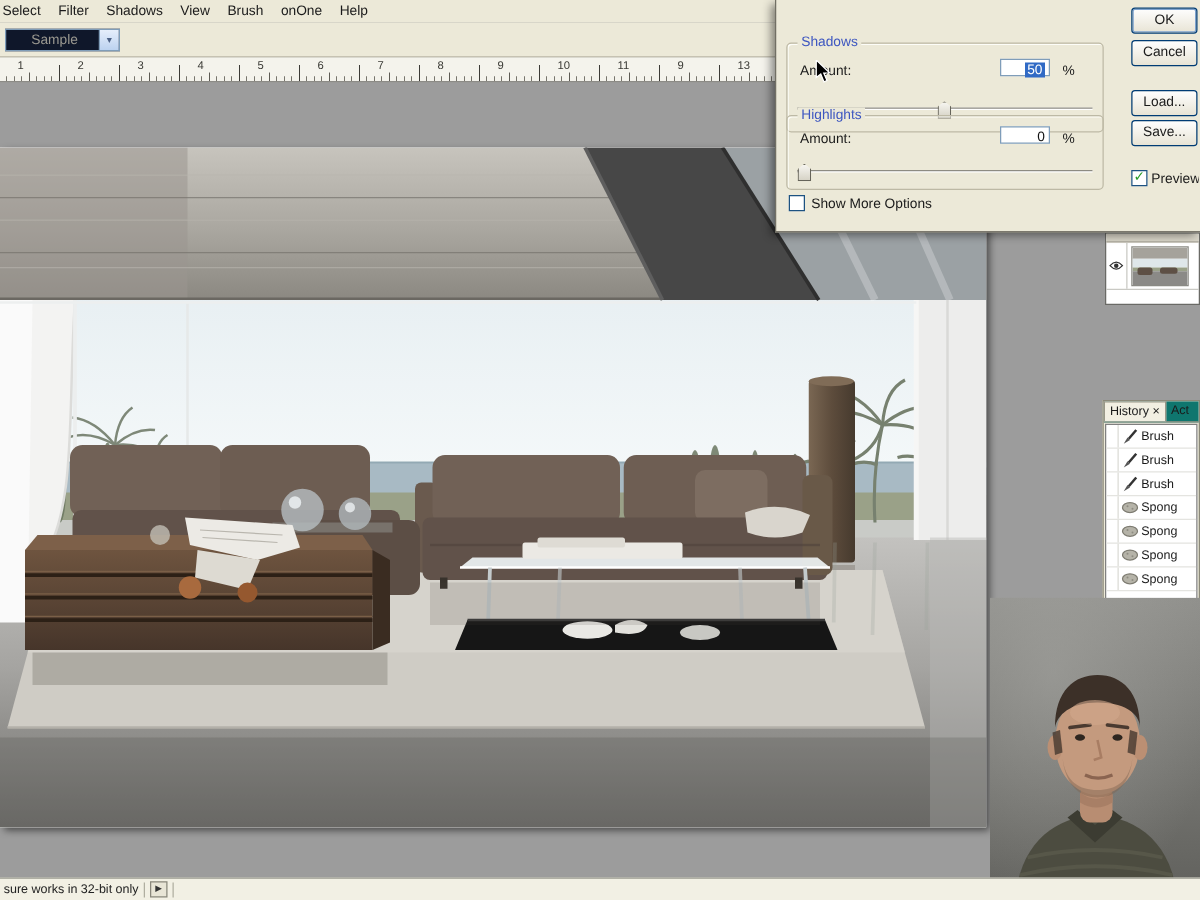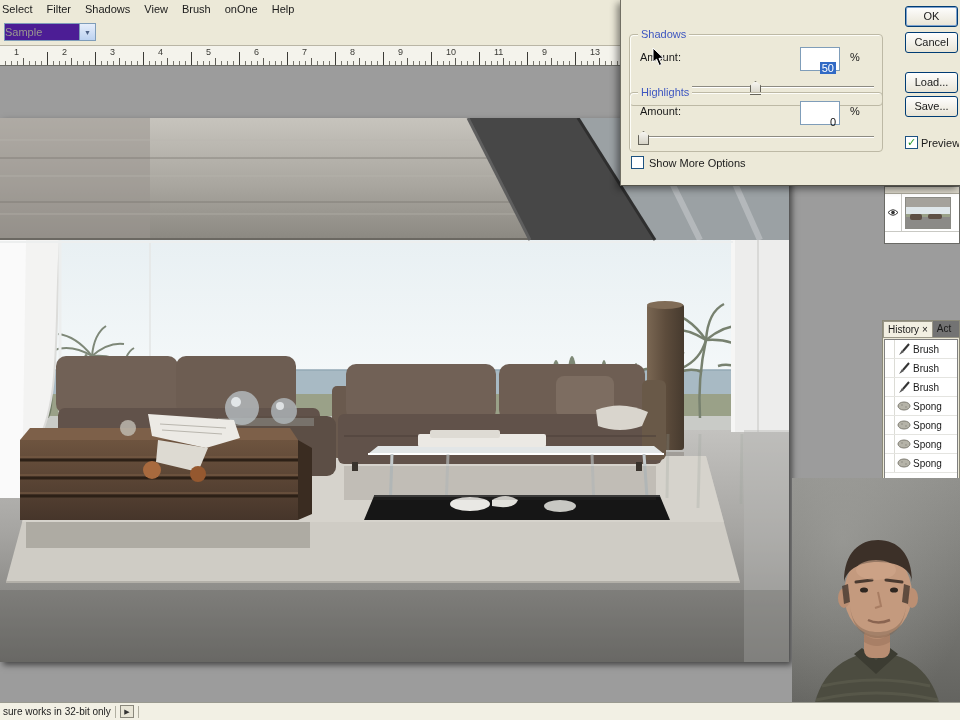--- a/index.html
+++ b/index.html
@@ -17,22 +17,22 @@
   }
   .menu-item{ padding:2px 8px; margin-left:-2px; cursor:default; }
   .menu-item:first-child{ margin-left:-6px; }
   
   #optionsbar{
     position:absolute; left:0; top:18px; width:960px; height:28px;
     background:#ece9d8; border-bottom:1px solid #b9b5a5;
   }
   #sample-combo{
     position:absolute; left:4px; top:5px; width:92px; height:18px;
-    background:#4c1d95; border:1px solid #7f9db9; color:#9a9890;
-    display:flex; align-items:center; padding-left:0;
+    background:#0f172a; border:1px solid #7f9db9; color:#9a9890;
+    display:flex; align-items:center; padding-left:20px;
   }
   #sample-combo .arrow{
     position:absolute; right:0; top:0; width:16px; height:16px;
     background:linear-gradient(#e6eefb,#bcd2f0);
     border-left:1px solid #7f9db9; color:#4d6185; font-size:7px;
     display:flex; align-items:center; justify-content:center;
   }
   
   #ruler{
     position:absolute; left:0; top:46px; width:960px; height:20px;
@@ -61,22 +61,22 @@
   .group{
     position:absolute; border:1px solid #bdb9a5; border-radius:4px;
     box-shadow:inset 1px 1px 0 #fdfdf8;
   }
   .group-label{
     position:absolute; top:-7px; left:8px; background:#ece9d8; padding:0 3px;
     color:#3d56c0;
   }
   .dlg-label{ position:absolute; color:#1a1a1a; }
   .dlg-field{
-    position:absolute; width:40px; height:24px; background:#fff;
-    border:1px solid #7f9db9; text-align:right; padding:14px 3px 0 0;
+    position:absolute; width:40px; height:14px; background:#fff;
+    border:1px solid #7f9db9; text-align:right; padding:2px 3px 0 0;
   }
   .dlg-field .sel{ background:#316ac5; color:#fff; padding:0 2px; }
   .slider{ position:absolute; height:18px; }
   .slider .track{
     position:absolute; left:2px; right:2px; top:7px; height:2px;
     background:#fff; border-top:1px solid #8d8b82; border-left:1px solid #8d8b82;
   }
   .slider .thumb{
     position:absolute; top:2px; width:11px; height:14px;
     background:linear-gradient(#f6f5f0,#d6d3c6);
@@ -104,21 +104,21 @@
   }
   #layers-frag .strip{ height:7px; background:#d9d5c8; border-bottom:1px solid #a9a69a; }
   #layers-frag .lrow{ display:flex; align-items:center; height:38px; border-bottom:1px solid #c9c9c4; }
   #layers-frag .eyecell{ width:17px; height:100%; border-right:1px solid #c9c9c4;
     display:flex; align-items:center; justify-content:center; }
   #layers-frag .thumb{ margin-left:3px; width:46px; height:32px; border:1px solid #8a8a84; }
   #history-panel{
     position:absolute; left:882px; top:320px; width:78px; height:160px;
     background:#ece9d8; border:1px solid #8b8979; z-index:10; overflow:hidden;
   }
-  #history-tabs{ display:flex; height:17px; background:#737373; border-bottom:1px solid #9a9788; }
+  #history-tabs{ display:flex; height:17px; background:#0f766e; border-bottom:1px solid #9a9788; }
   .ptab{ font-size:10px; padding:2px 4px 0 4px; white-space:nowrap; }
   .ptab.active{ background:#f2efe2; border:1px solid #9a9788; border-bottom:none; }
   #history-rows{ background:#fff; border:1px solid #808080; margin:1px; height:167px; overflow:hidden; }
   .hrow{ display:flex; align-items:center; height:19px; border-bottom:1px solid #e4e4e0; font-size:10px; }
   .hslot{ width:10px; align-self:stretch; border-right:1px solid #dcdcd6; }
   .hicon{ width:18px; display:flex; justify-content:center; }
   .hlabel{ white-space:nowrap; overflow:hidden; }
   
   #webcam{ position:absolute; left:792px; top:478px; width:168px; height:242px; z-index:40; overflow:hidden; }
   

